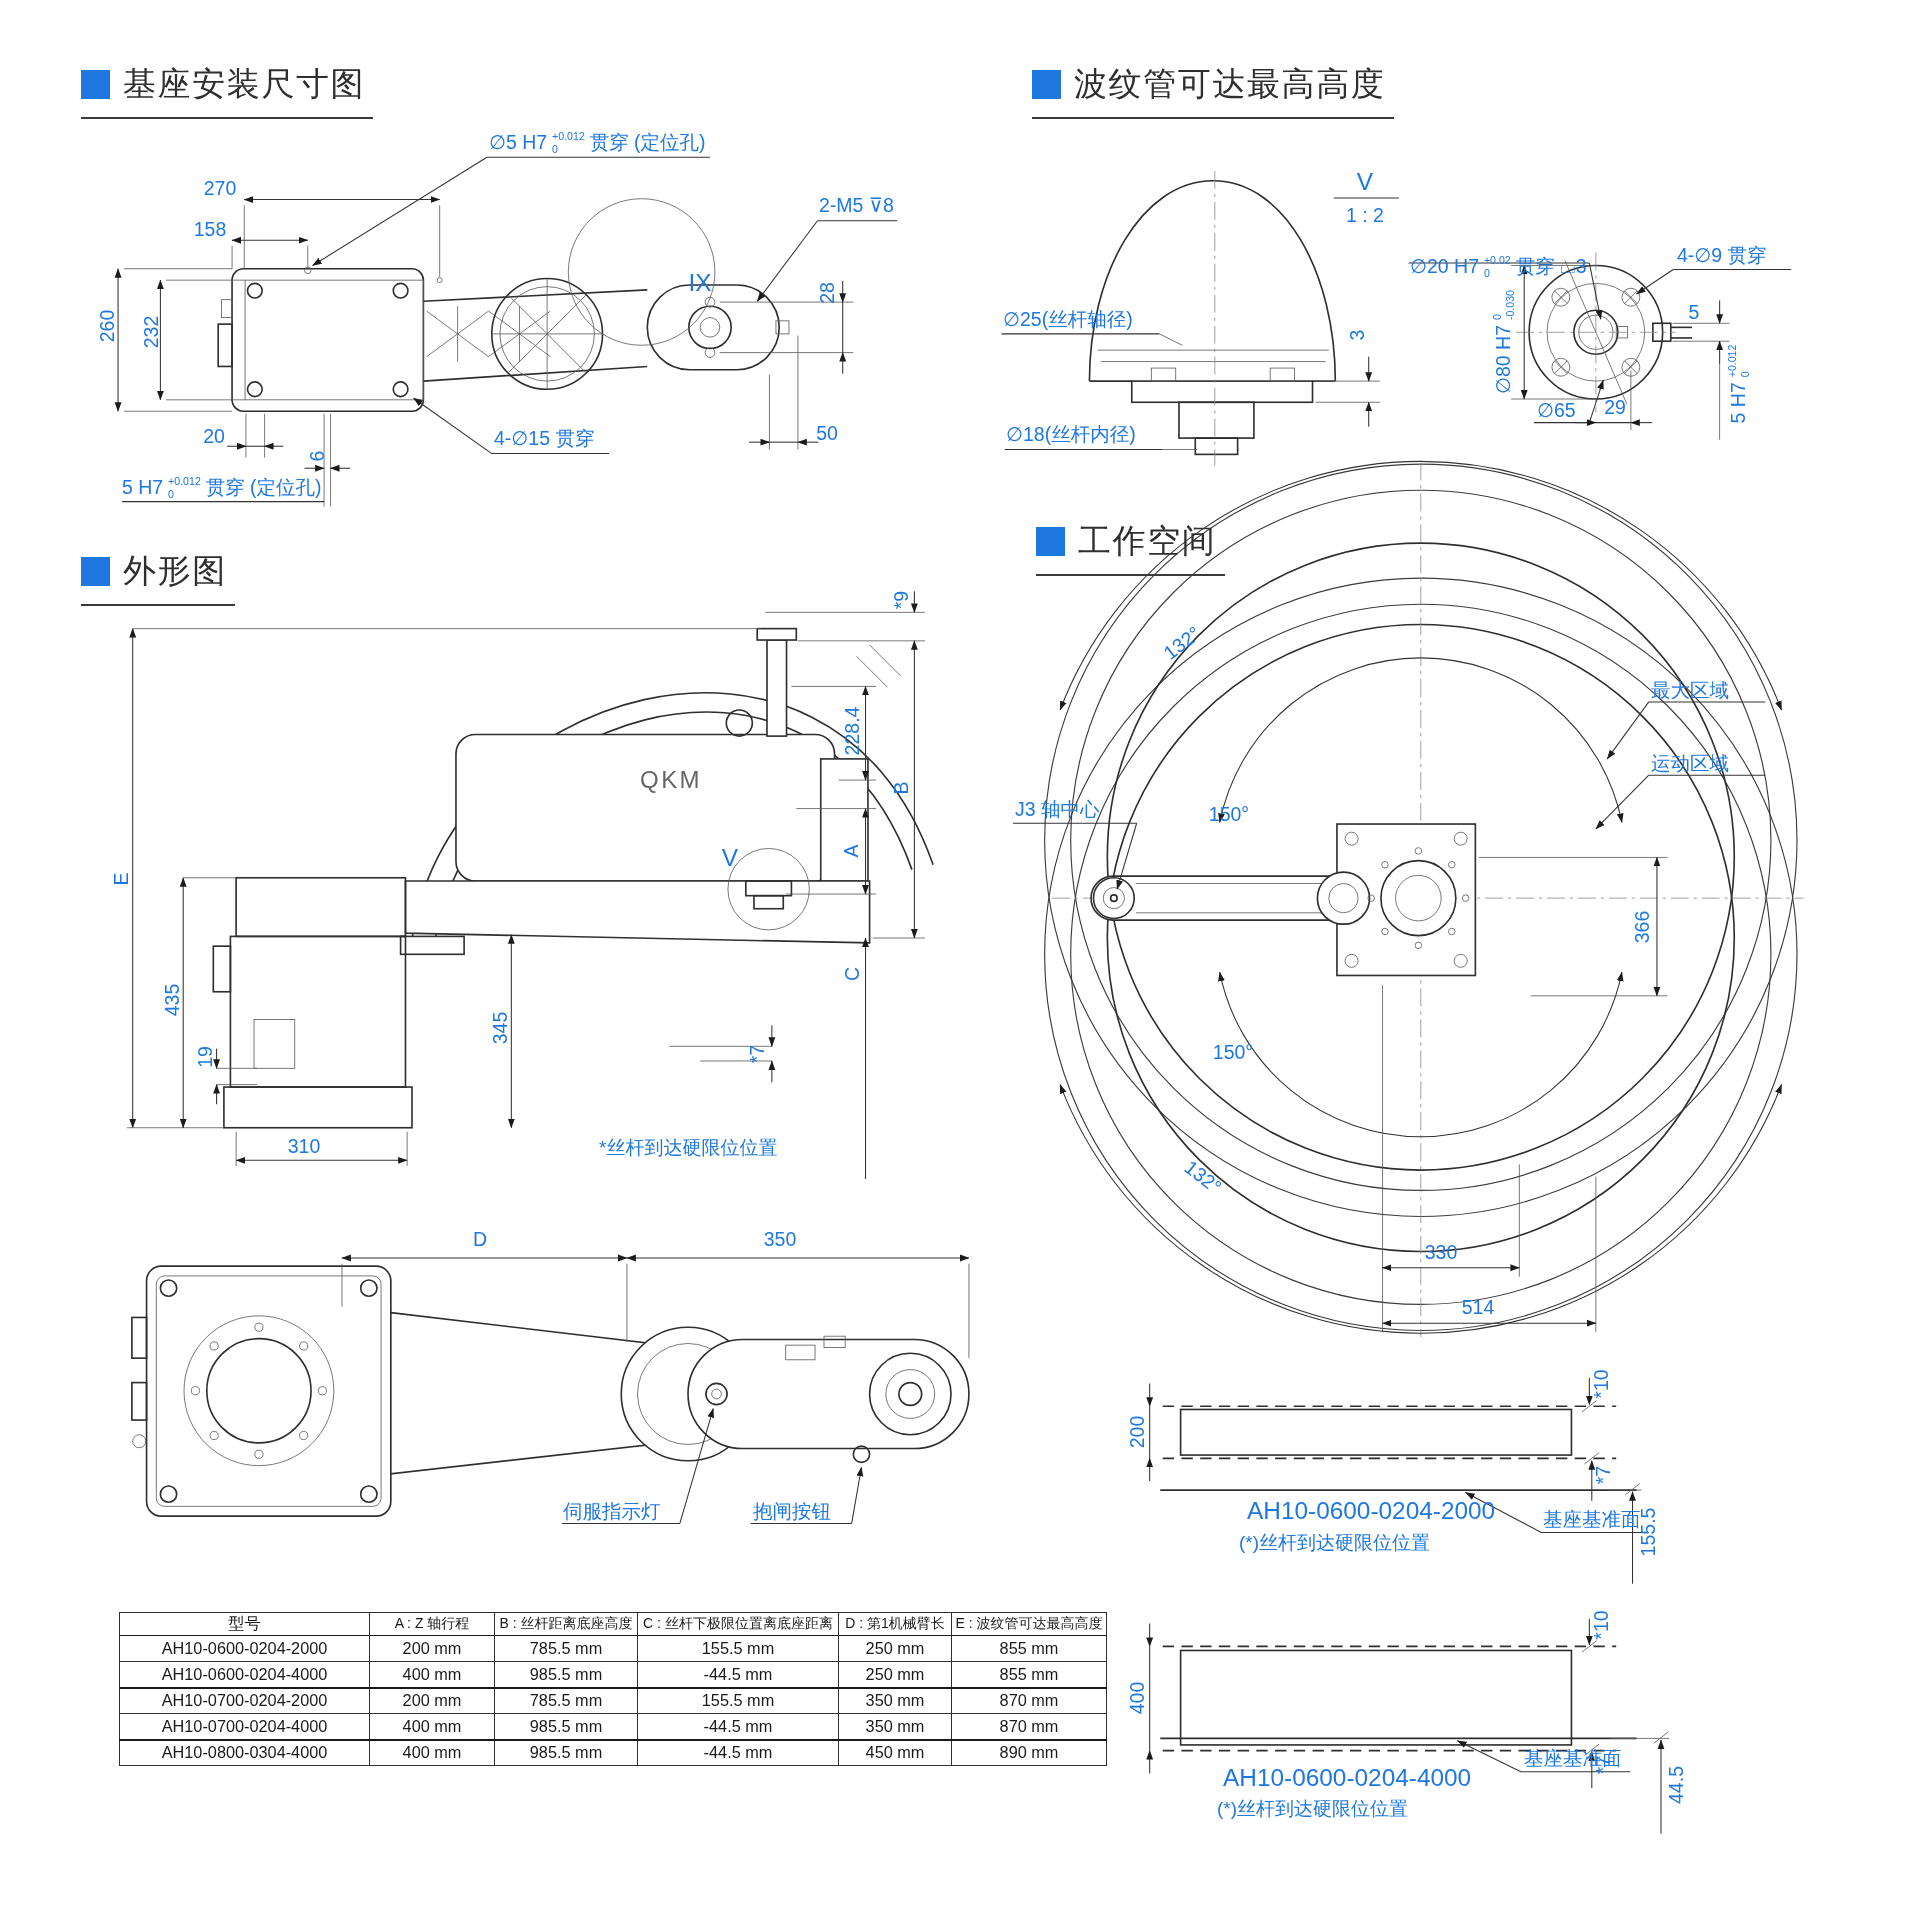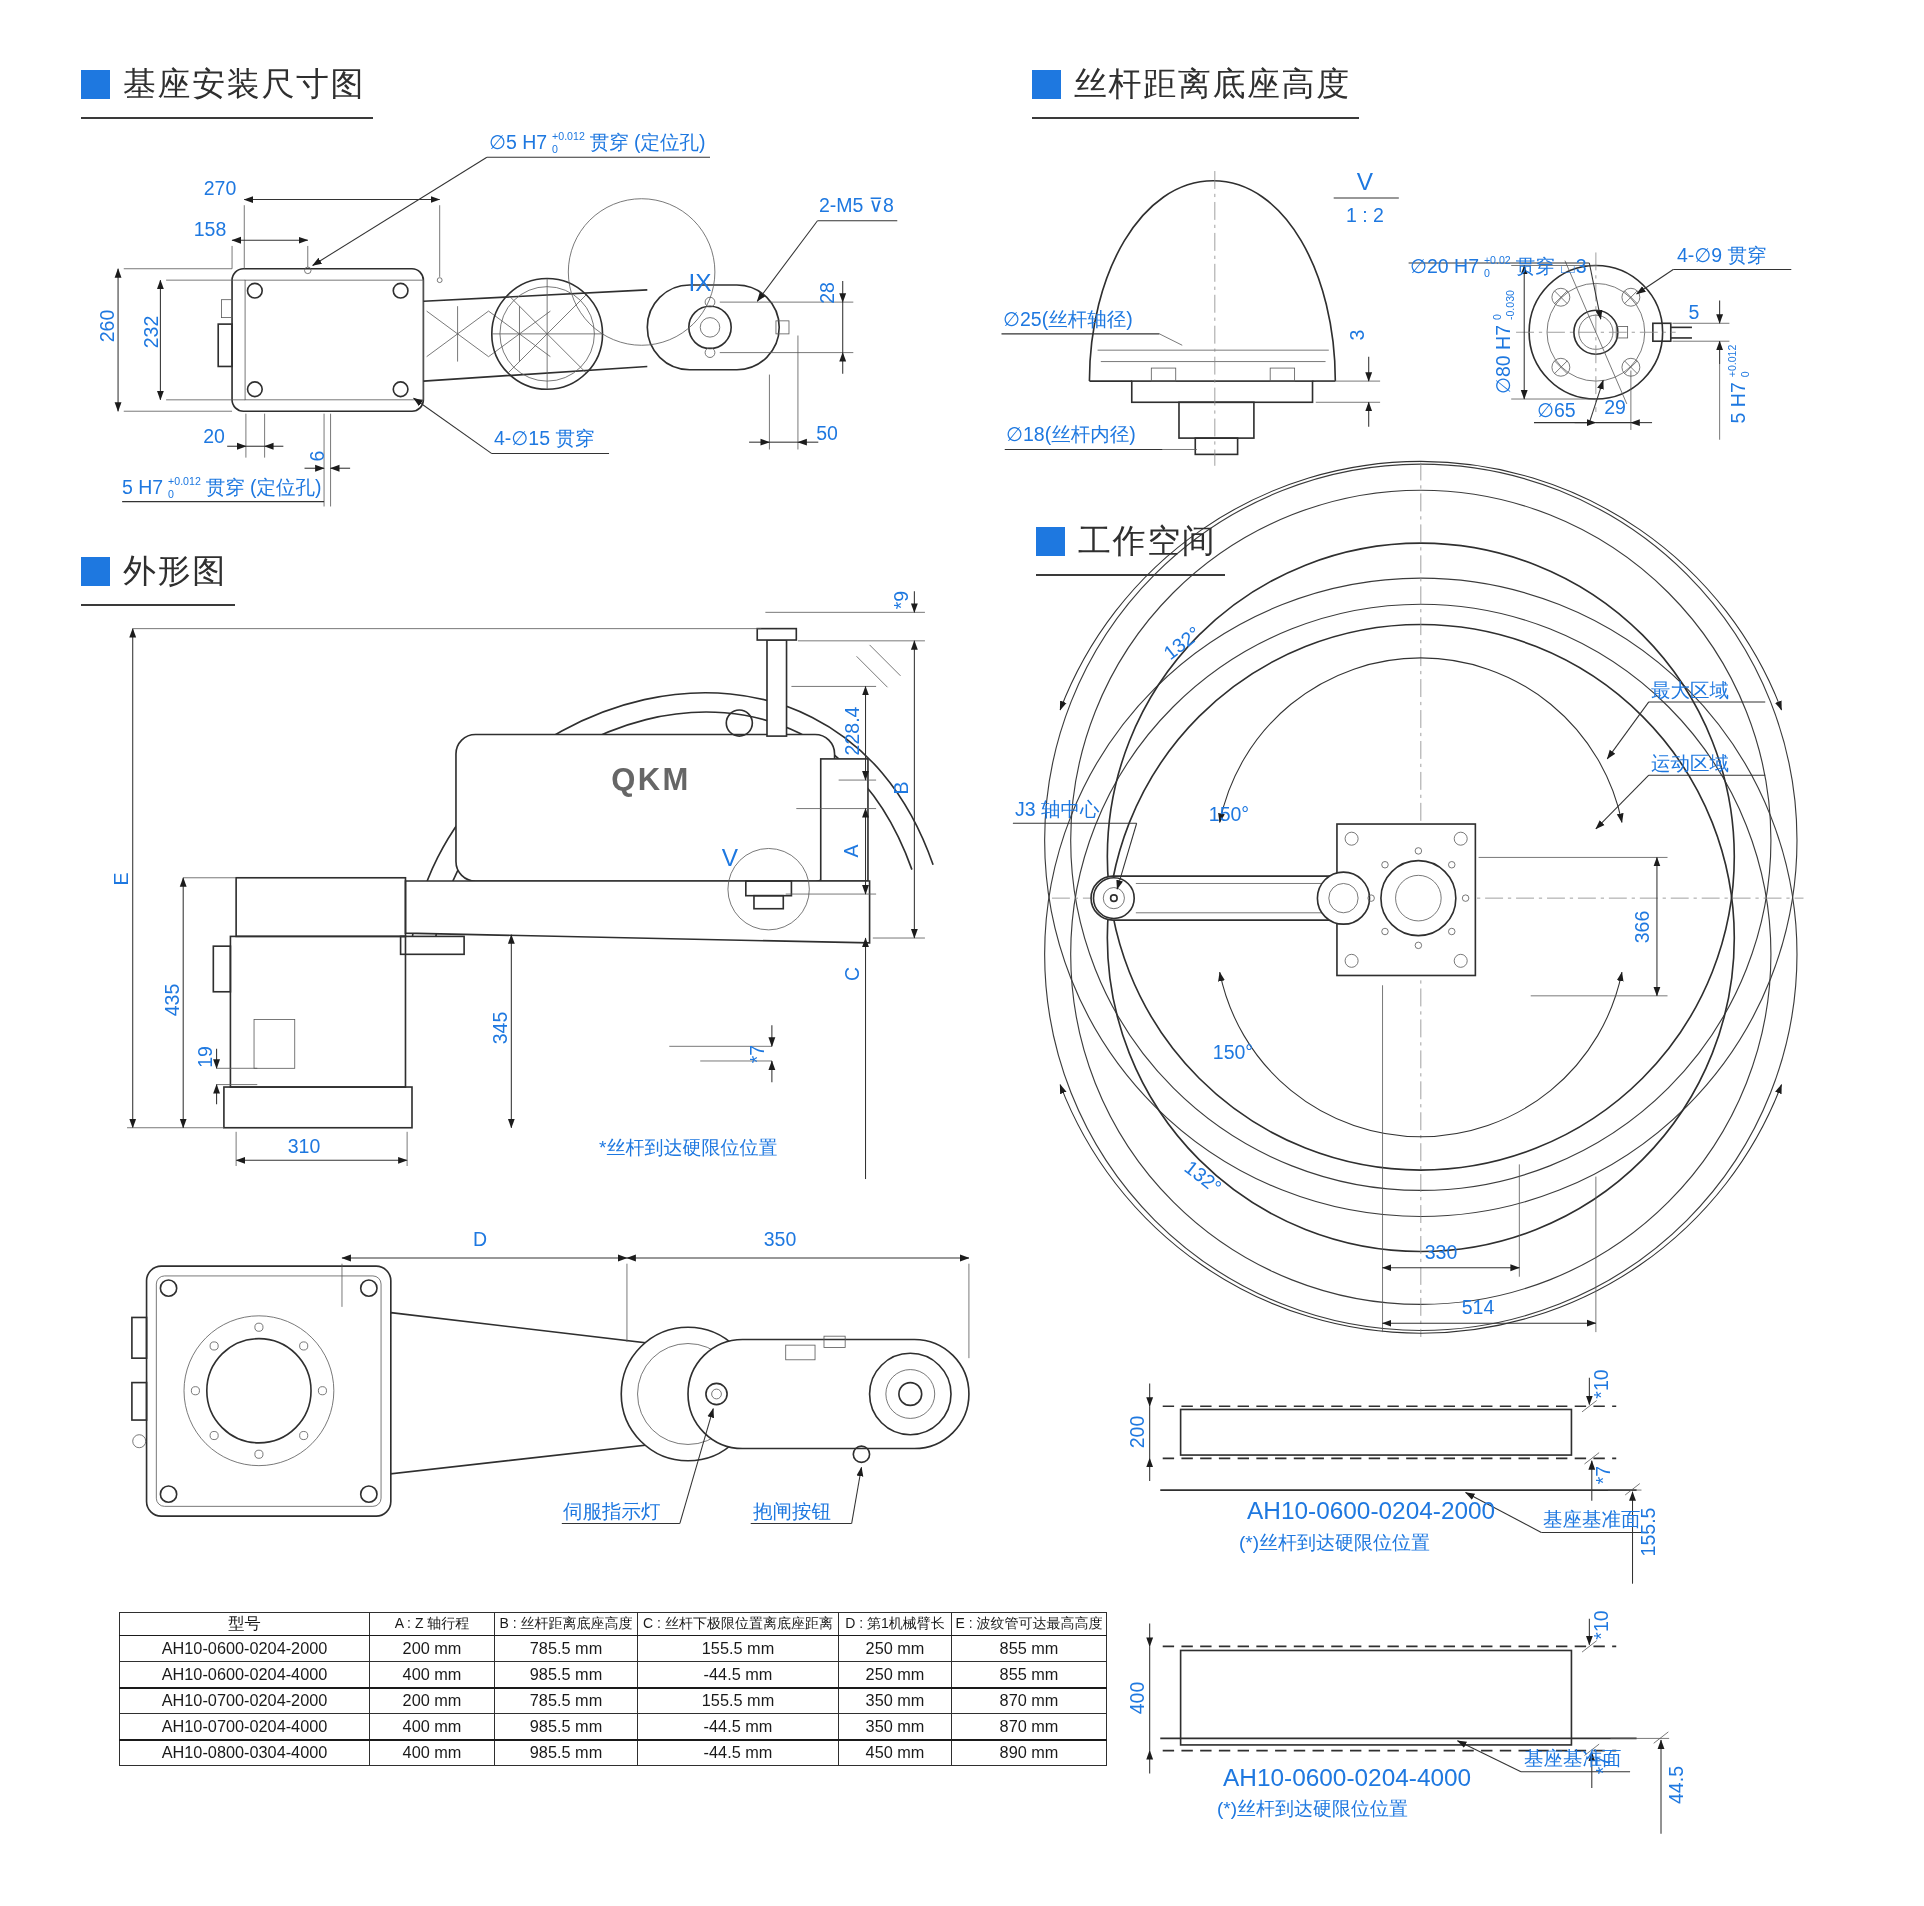--- a/index.html
+++ b/index.html
@@ -21,22 +21,22 @@
   .lab.v{transform:translate(-50%,-50%) rotate(-90deg);}
   .lab.r{transform:translate(-50%,-50%) rotate(var(--rot,0deg));}
   .lab.big{font-size:24.4px;}
   .lab.sm{font-size:19px;}
   .dlab{position:absolute;display:flex;align-items:center;gap:4.9px;color:var(--acc);
         font-size:19.5px;white-space:nowrap;line-height:1.1;}
   .dlab.v{transform:translate(-50%,-50%) rotate(-90deg);}
   .tol{display:inline-flex;flex-direction:column;justify-content:center;
        font-size:10.6px;line-height:1.2;}
   .tol i{font-style:normal;}
-  .logo{position:absolute;color:#666;font-weight:bold;font-size:31px;letter-spacing:2.4px;
-        transform:translate(-50%,-50%);}
+  .logo{position:absolute;color:#666;font-weight:normal;font-size:24px;letter-spacing:2.4px;
+        transform:translate(-50%,-50%);margin-left:20px;}
   
   .spec{position:absolute;left:119px;top:1612px;border-collapse:collapse;
         table-layout:fixed;font-size:16.3px;color:#1a1a1a;}
   .spec th,.spec td{border:1.2px solid #2f2f2f;text-align:center;padding:0;
         height:26px;font-weight:400;white-space:nowrap;overflow:hidden;}
   .spec thead th{font-size:14px;height:22px;}
   .spec tbody tr:nth-child(even) td{border-bottom:2px solid #1a1a1a;}
   .spec thead tr th{border-bottom:1.6px solid #1a1a1a;}
 </style>
 </head>
@@ -386,21 +386,21 @@
     </g>
   </g>
 </svg>
 
 <div class="sec" style="left:81px;top:62px">
   <span class="sq"></span>
   <span>基座安装尺寸图</span>
 </div>
 <div class="sec" style="left:1032px;top:62px">
   <span class="sq"></span>
-  <span>丝杆距离底座高度</span>
+  <span>波纹管可达最高高度</span>
 </div>
 <div class="sec" style="left:81px;top:549px">
   <span class="sq"></span>
   <span>外形图</span>
 </div>
 <div class="sec" style="left:1036px;top:519px">
   <span class="sq"></span>
   <span>工作空间</span>
 </div>
 

